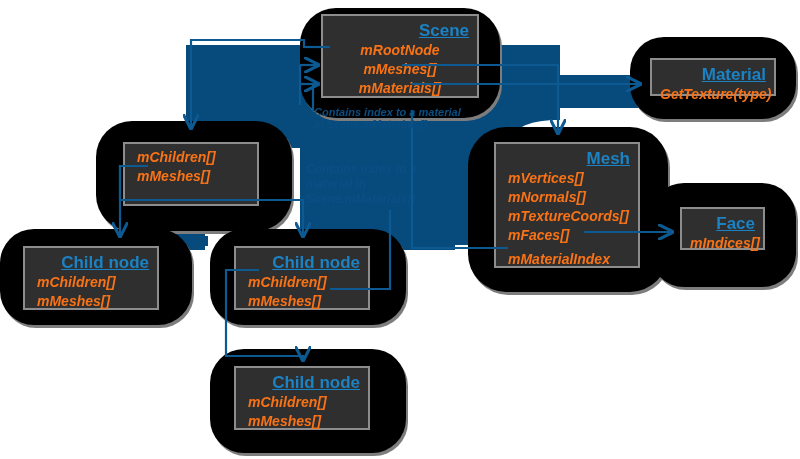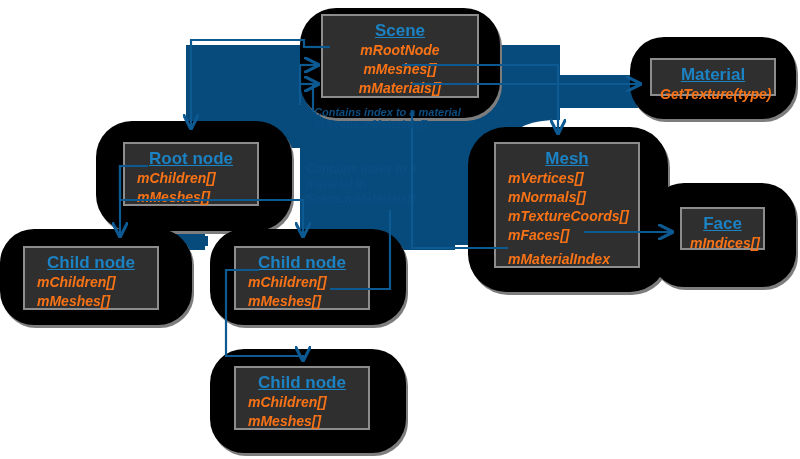--- a/index.html
+++ b/index.html
@@ -37,20 +37,21 @@
     padding: 4px 8px 6px 8px;
   }
   .box-title {
     color: #1b82c4;
     font-weight: bold;
     font-style: normal;
     font-size: 17px;
     line-height: 21px;
     text-decoration: underline;
     white-space: nowrap;
+    text-align: right;
   }
   .box-field {
     color: #f97316;
     font-weight: bold;
     font-style: italic;
     font-size: 14px;
     line-height: 19px;
     text-align: left;
     white-space: nowrap;
     padding-left: 4px;
@@ -149,21 +150,20 @@
       <div class="box-field">mFaces[]</div>
       <div class="box-field spaced">mMaterialIndex</div>
     </div>
 
     <div class="box" style="left:680px; top:207px; width:85px; height:43px;">
       <div class="box-title">Face</div>
       <div class="box-field center">mIndices[]</div>
     </div>
 
     <div class="box" style="left:123px; top:142px; width:136px; height:64px;">
-      <div class="box-title">Root node</div>
       <div class="box-field">mChildren[]</div>
       <div class="box-field">mMeshes[]</div>
     </div>
 
     <div class="box" style="left:23px; top:246px; width:136px; height:64px;">
       <div class="box-title">Child node</div>
       <div class="box-field">mChildren[]</div>
       <div class="box-field">mMeshes[]</div>
     </div>
 

